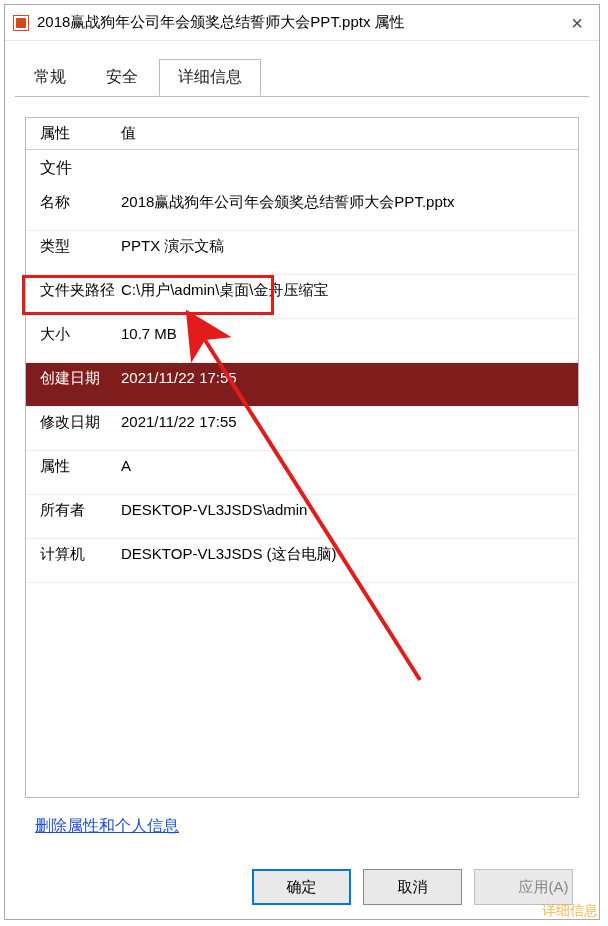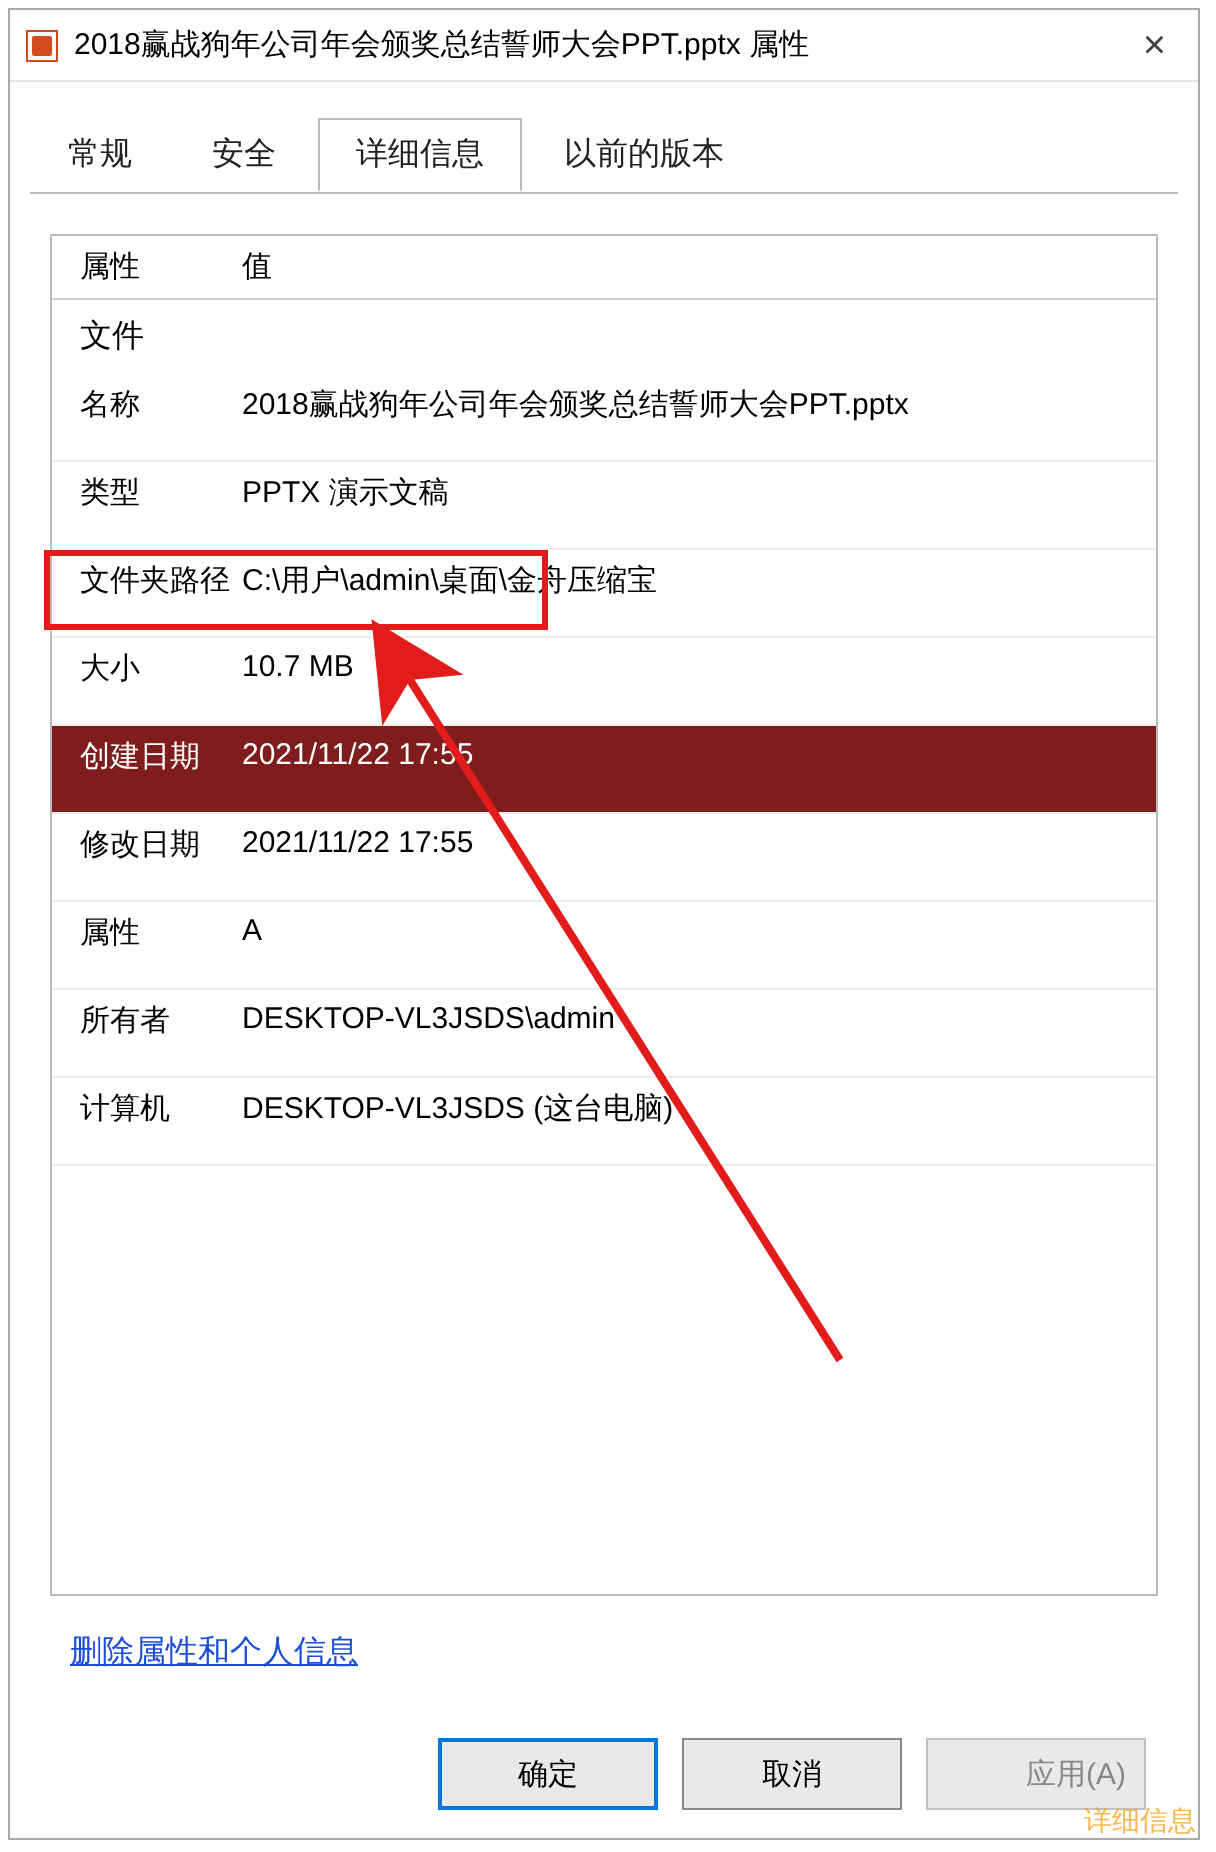--- a/index.html
+++ b/index.html
@@ -134,21 +134,21 @@
     cursor: pointer;
   }
   .button-row {
     display: flex;
     justify-content: flex-end;
     gap: 12px;
     padding: 14px 16px 14px 0;
     margin-top: 4px;
   }
   .btn {
-    width: 110px;
+    width: 99px;
     height: 36px;
     border: 1px solid #888;
     background: #e9e9e9;
     font-size: 15px;
     color: #000;
     display: flex;
     align-items: center;
     justify-content: center;
     cursor: default;
   }
@@ -188,21 +188,20 @@
         <span class="ppt-icon"></span>
       </span>
     <span class="title">2018赢战狗年公司年会颁奖总结誓师大会PPT.pptx 属性</span>
     <span class="close-btn">×</span>
   </div>
 
   <div class="tabs">
     <div class="tab">常规</div>
     <div class="tab">安全</div>
     <div class="tab active">详细信息</div>
-    <div class="tab">以前的版本</div>
   </div>
 
   <div class="content-wrap">
     <div class="details-box">
       <div class="header-row">
         <div class="col-prop">属性</div>
         <div class="col-val">值</div>
       </div>
       <div class="section-label">文件</div>
 

